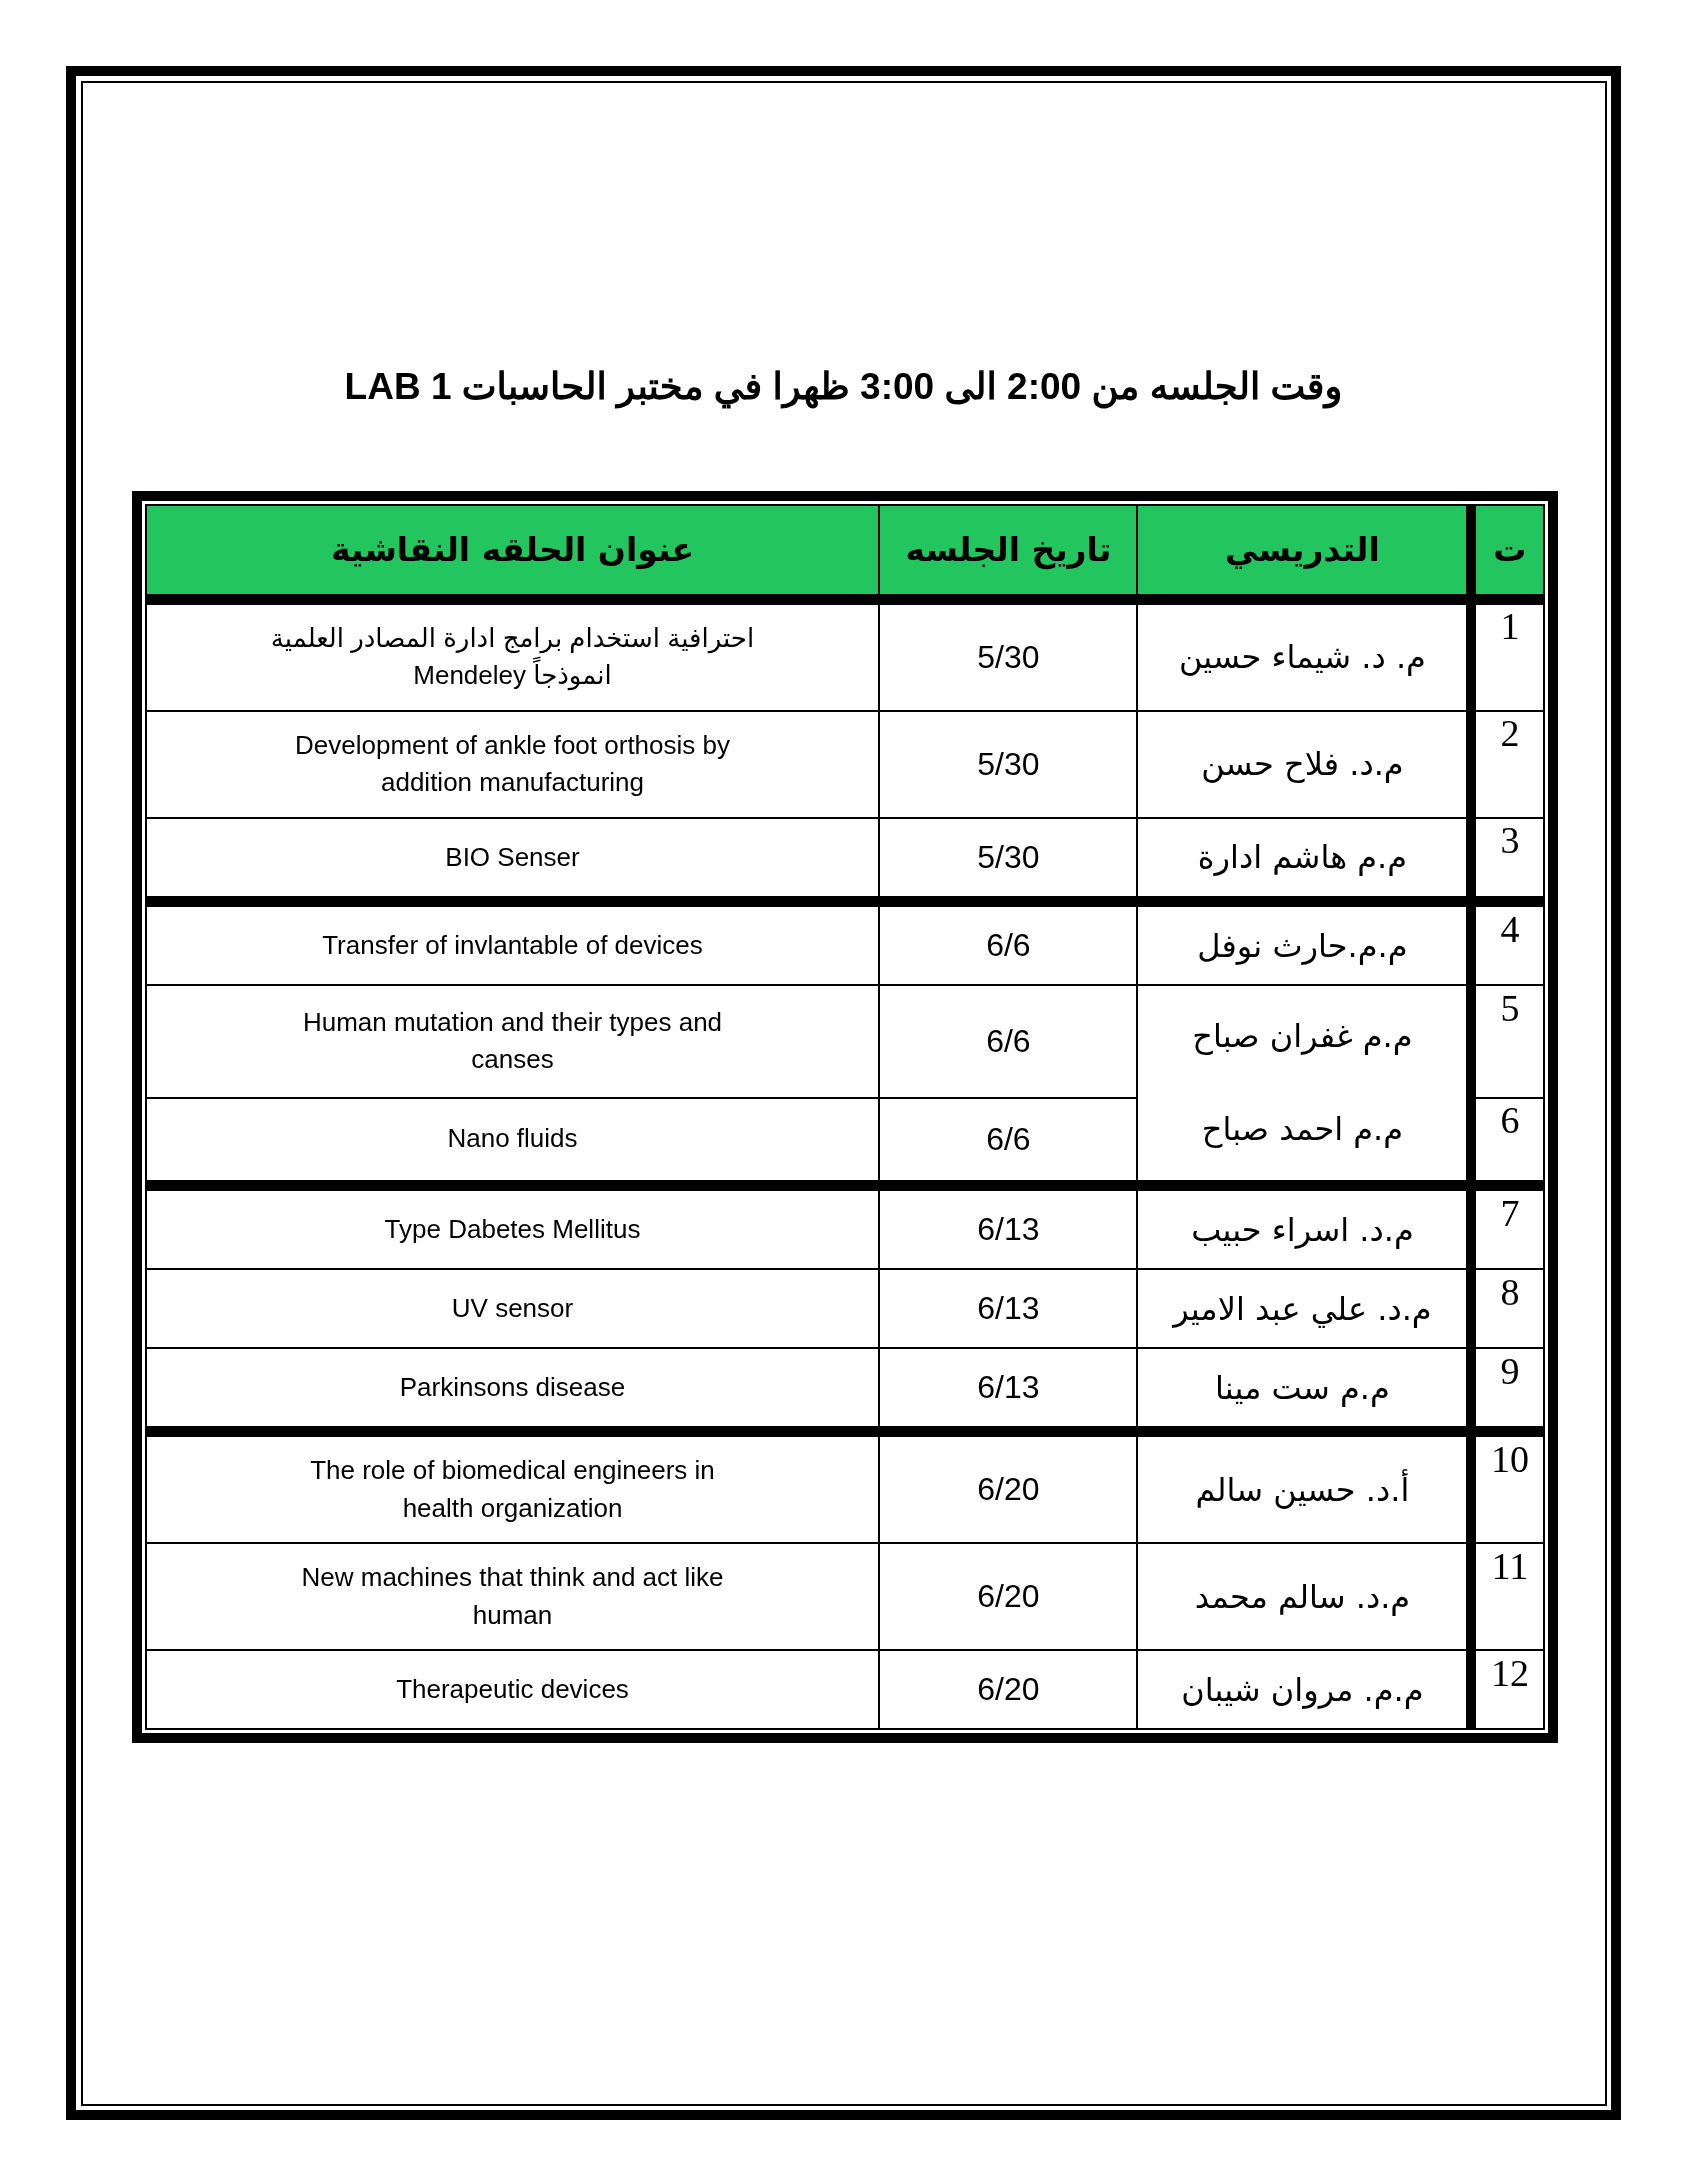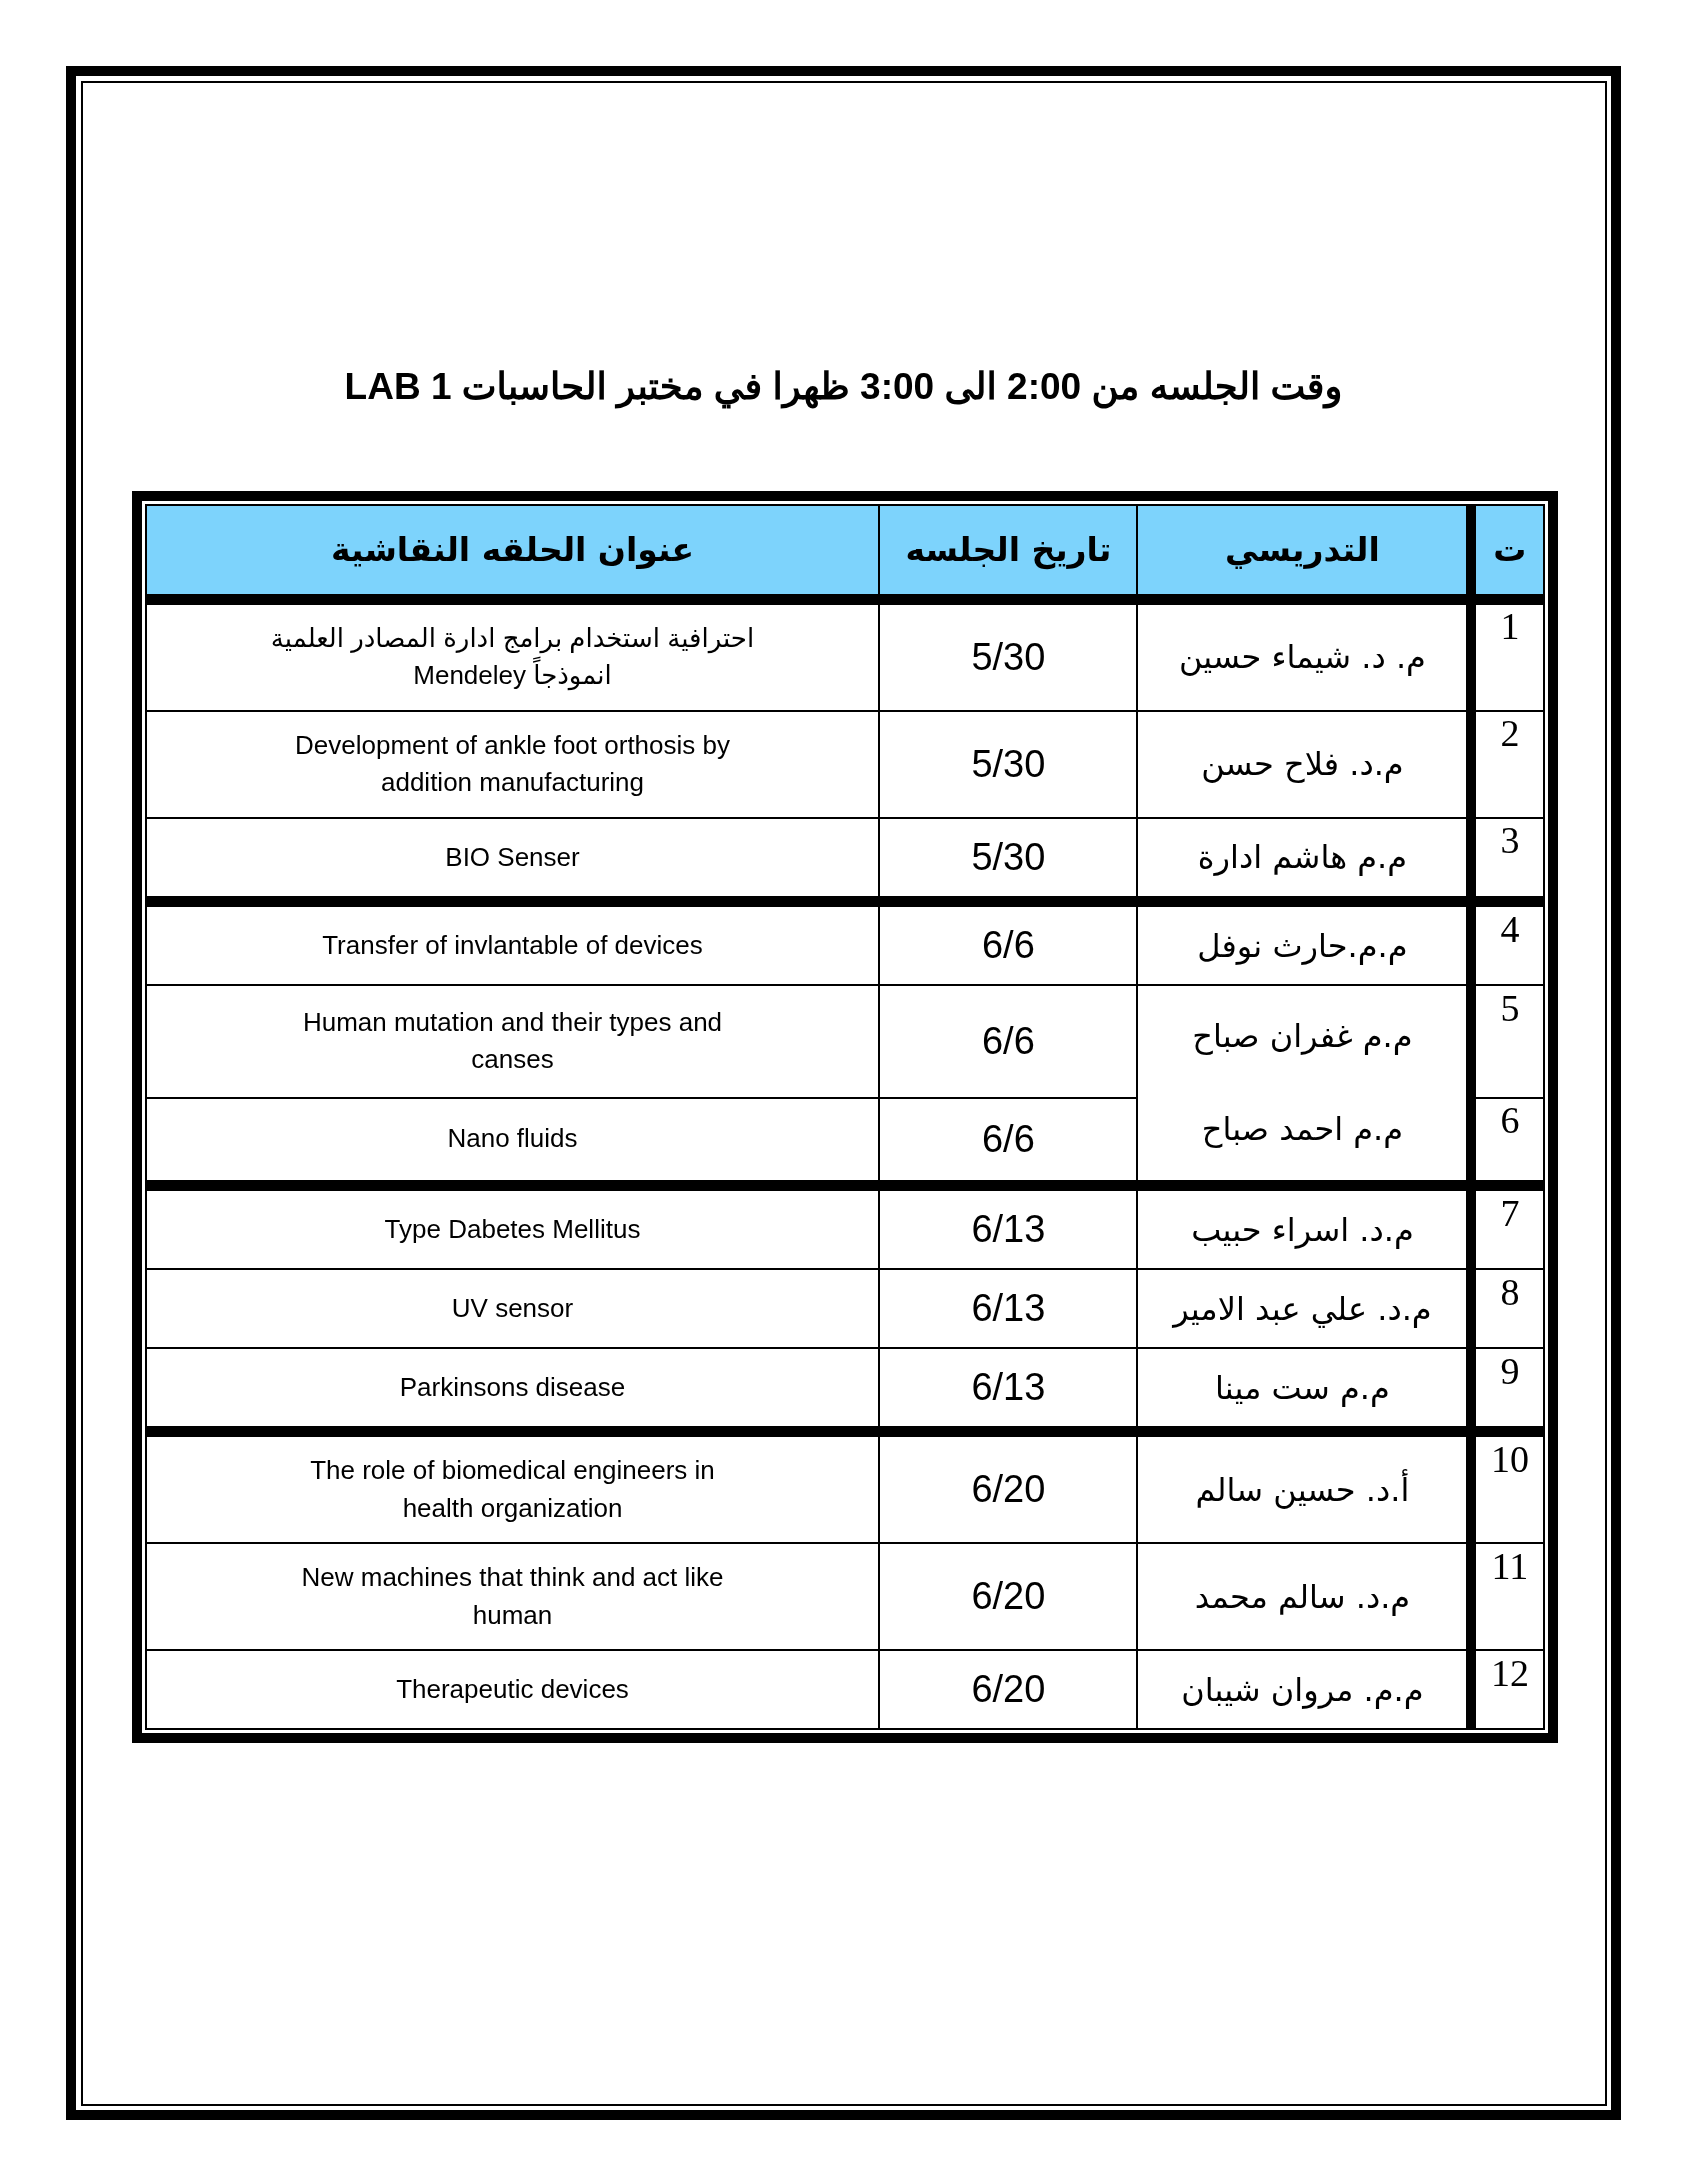--- a/index.html
+++ b/index.html
@@ -53,39 +53,39 @@
   col.col-teacher { width: 334px; }
   col.col-date    { width: 258px; }
   th, td {
     border: 2.6px solid #000;
     text-align: center; vertical-align: middle;
     box-sizing: border-box;
     padding: 4px 12px;
     overflow: hidden;
   }
   th {
-    background: #7dd3fc;
+    background: #22c55e;
     font-family: "DejaVu Sans", sans-serif;
     font-size: 33px; font-weight: bold;
     height: 90px;
   }
   th.cell-num, td.cell-num { border-left-width: 10px; }
   td.cell-num {
     vertical-align: top; padding-top: 2.6px;
     font-family: "Liberation Serif", "DejaVu Serif", serif;
     font-size: 38px; line-height: 1.05;
   }
   td.cell-teacher {
     font-family: "DejaVu Sans", sans-serif;
     font-size: 32px; white-space: pre-line; line-height: 1.5;
   }
   td.cell-teacher.merged { line-height: 2.9; }
   td.cell-date {
     font-family: "Liberation Sans", "DejaVu Sans", sans-serif;
-    font-size: 38px;
+    font-size: 32px;
   }
   td.cell-title {
     font-family: "Liberation Sans", "DejaVu Sans", sans-serif;
     font-size: 26px; line-height: 1.45; white-space: pre-line;
   }
   tr.row td  { height: 79px; }
   tr.tall td { height: 107px; }
   tr.sep td  { height: 9.3px; background: #000; padding: 0; border: 2.6px solid #000; }
 </style>
 </head>

